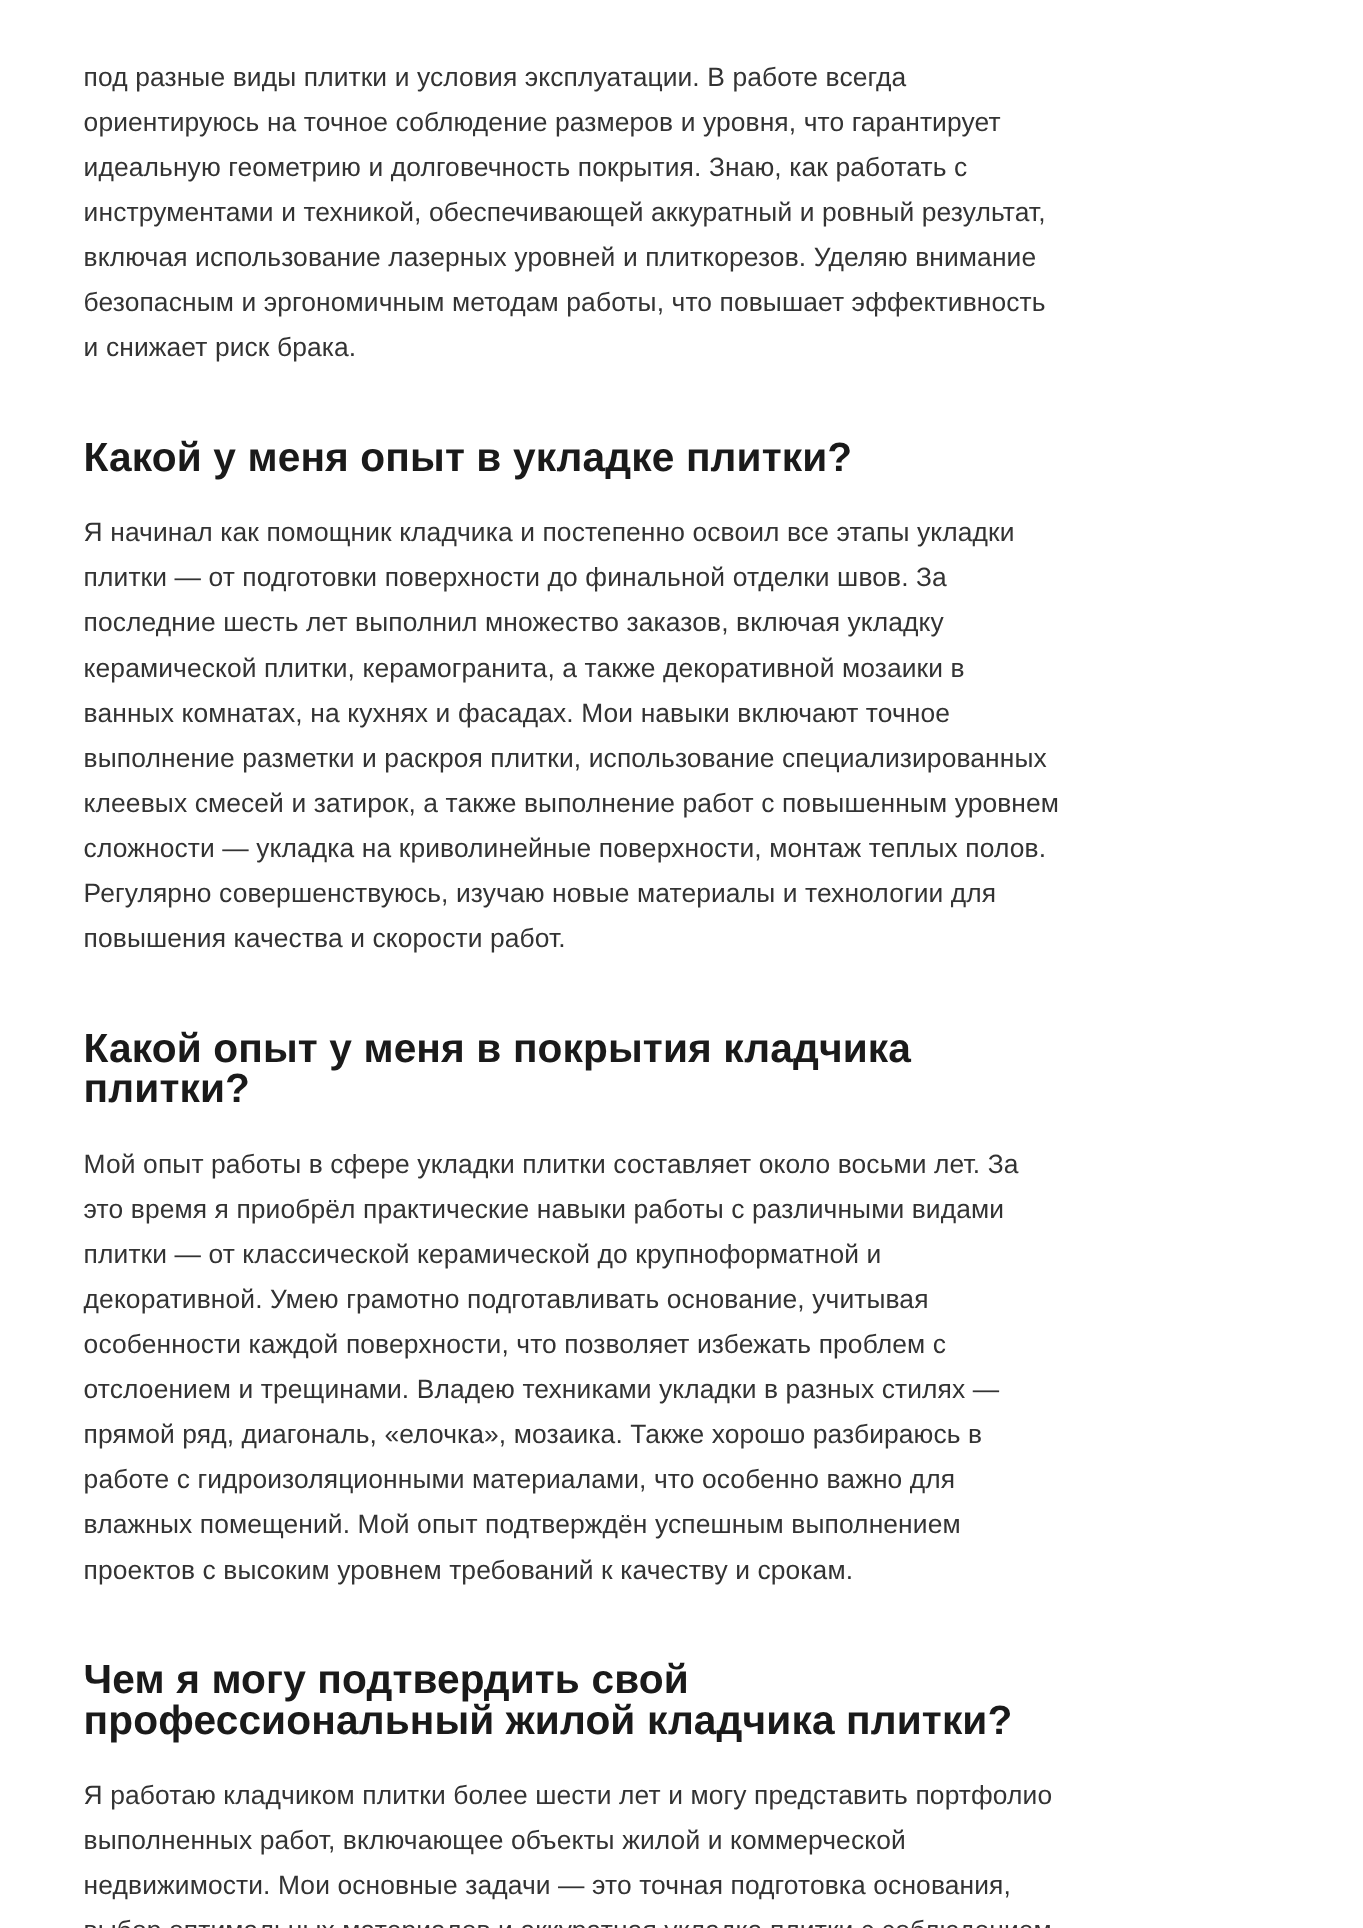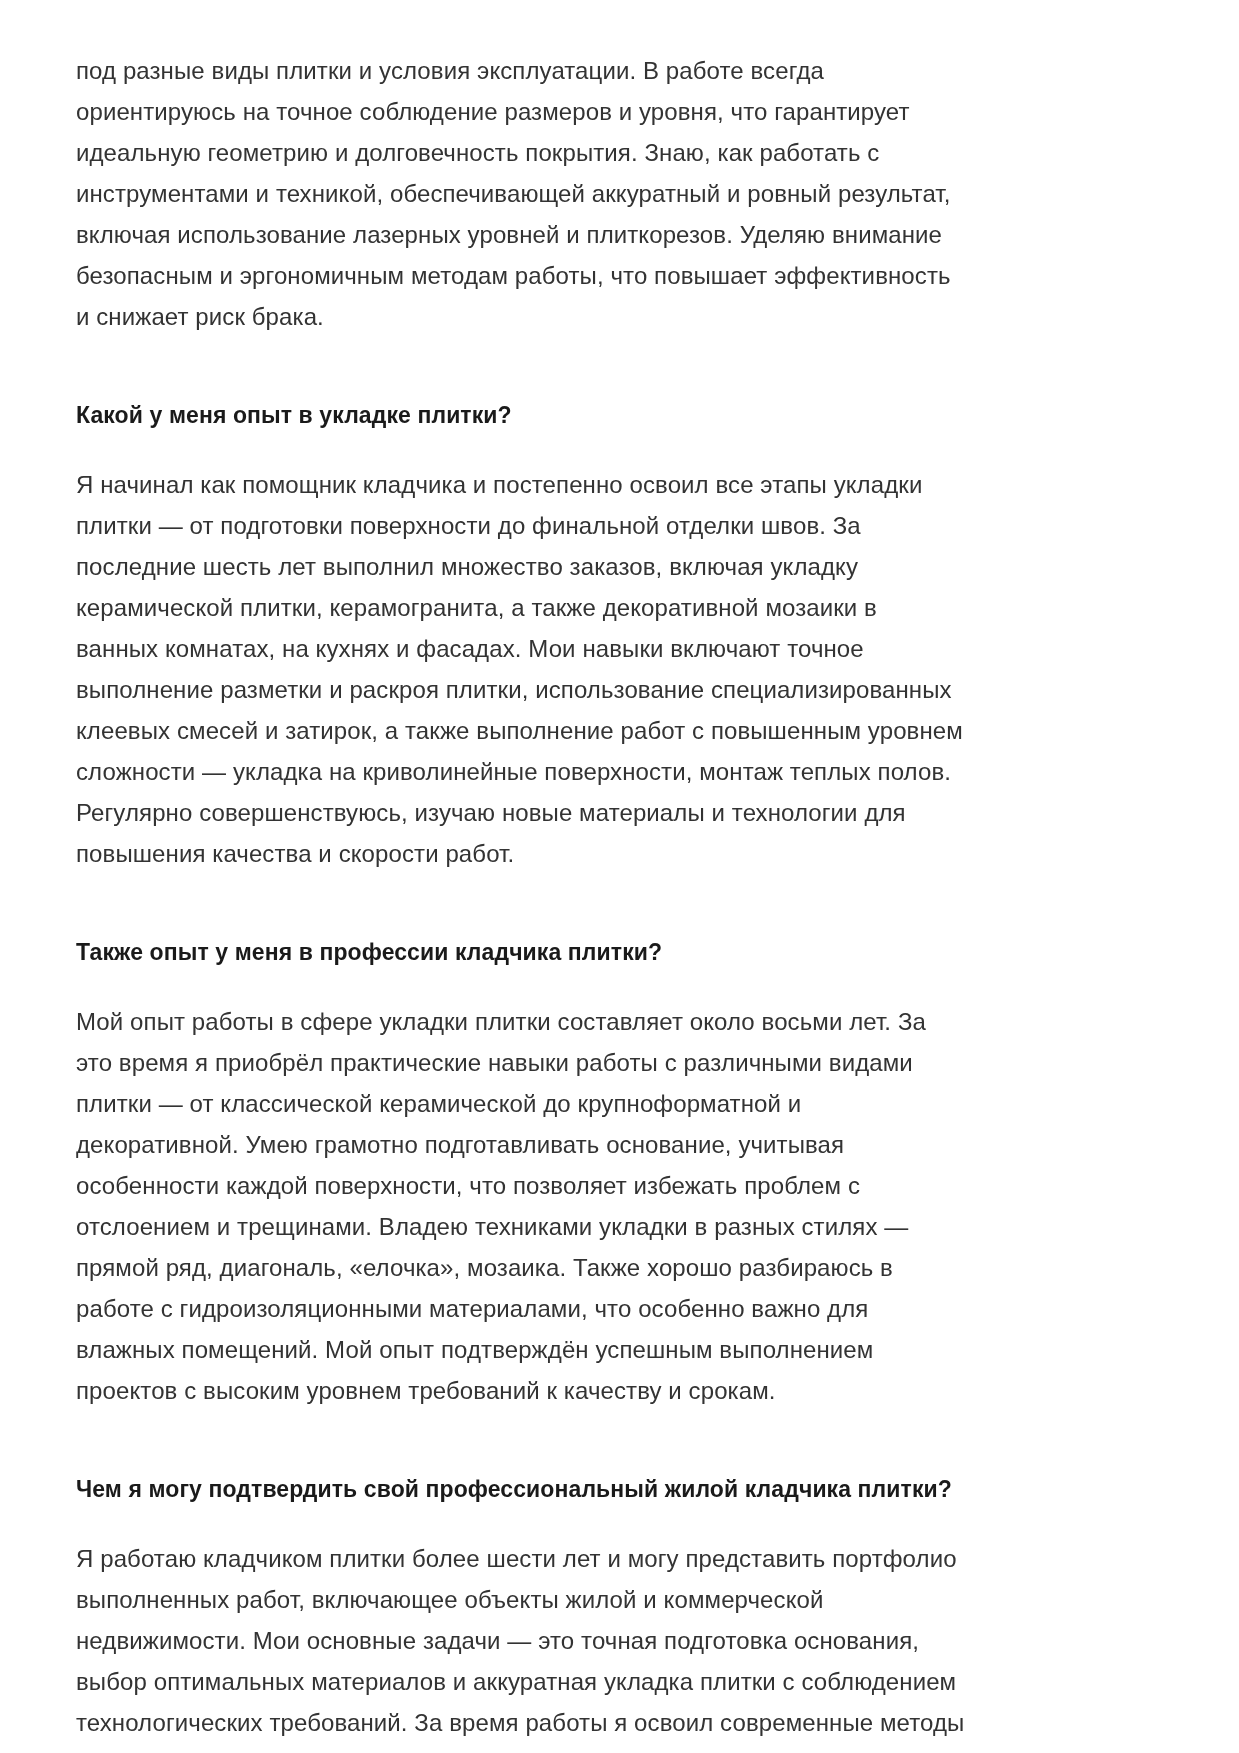--- a/index.html
+++ b/index.html
@@ -18,21 +18,21 @@
   .doc p {
     margin: 0;
     font-size: 24px;
     line-height: 41px;
     font-weight: 400;
     color: #333333;
     letter-spacing: 0.1px;
   }
   .doc h2 {
     margin: 60px 0 30px 0;
-    font-size: 23px;
+    font-size: 37px;
     line-height: 37px;
     font-weight: 700;
     color: #1a1a1a;
     letter-spacing: 0.1px;
   }
   .doc section {
     margin: 0;
     padding: 0;
   }
 </style>
@@ -43,21 +43,21 @@
   <div class="doc">
 
     <p>под разные виды плитки и условия эксплуатации. В работе всегда ориентируюсь на точное соблюдение размеров и уровня, что гарантирует идеальную геометрию и долговечность покрытия. Знаю, как работать с инструментами и техникой, обеспечивающей аккуратный и ровный результат, включая использование лазерных уровней и плиткорезов. Уделяю внимание безопасным и эргономичным методам работы, что повышает эффективность и снижает риск брака.</p>
 
     <section>
       <h2>Какой у меня опыт в укладке плитки?</h2>
       <p>Я начинал как помощник кладчика и постепенно освоил все этапы укладки плитки — от подготовки поверхности до финальной отделки швов. За последние шесть лет выполнил множество заказов, включая укладку керамической плитки, керамогранита, а также декоративной мозаики в ванных комнатах, на кухнях и фасадах. Мои навыки включают точное выполнение разметки и раскроя плитки, использование специализированных клеевых смесей и затирок, а также выполнение работ с повышенным уровнем сложности — укладка на криволинейные поверхности, монтаж теплых полов. Регулярно совершенствуюсь, изучаю новые материалы и технологии для повышения качества и скорости работ.</p>
     </section>
 
     <section>
-      <h2>Также опыт у меня в профессии кладчика плитки?</h2>
+      <h2>Какой опыт у меня в покрытия кладчика плитки?</h2>
       <p>Мой опыт работы в сфере укладки плитки составляет около восьми лет. За это время я приобрёл практические навыки работы с различными видами плитки — от классической керамической до крупноформатной и декоративной. Умею грамотно подготавливать основание, учитывая особенности каждой поверхности, что позволяет избежать проблем с отслоением и трещинами. Владею техниками укладки в разных стилях — прямой ряд, диагональ, «елочка», мозаика. Также хорошо разбираюсь в работе с гидроизоляционными материалами, что особенно важно для влажных помещений. Мой опыт подтверждён успешным выполнением проектов с высоким уровнем требований к качеству и срокам.</p>
     </section>
 
     <section>
       <h2>Чем я могу подтвердить свой профессиональный жилой кладчика плитки?</h2>
       <p>Я работаю кладчиком плитки более шести лет и могу представить портфолио выполненных работ, включающее объекты жилой и коммерческой недвижимости. Мои основные задачи — это точная подготовка основания, выбор оптимальных материалов и аккуратная укладка плитки с соблюдением технологических требований. За время работы я освоил современные методы укладки, включая использование специализированных клеёв, затирок с защитой от плесени и деформационных швов. Умею работать как самостоятельно, так и в составе бригады, поддерживая высокие стандарты качества. Мои клиенты отмечают не только аккуратность и скорость, но и умение решать нестандартные задачи на объекте.</p>
     </section>
 
   </div>
 </div>

